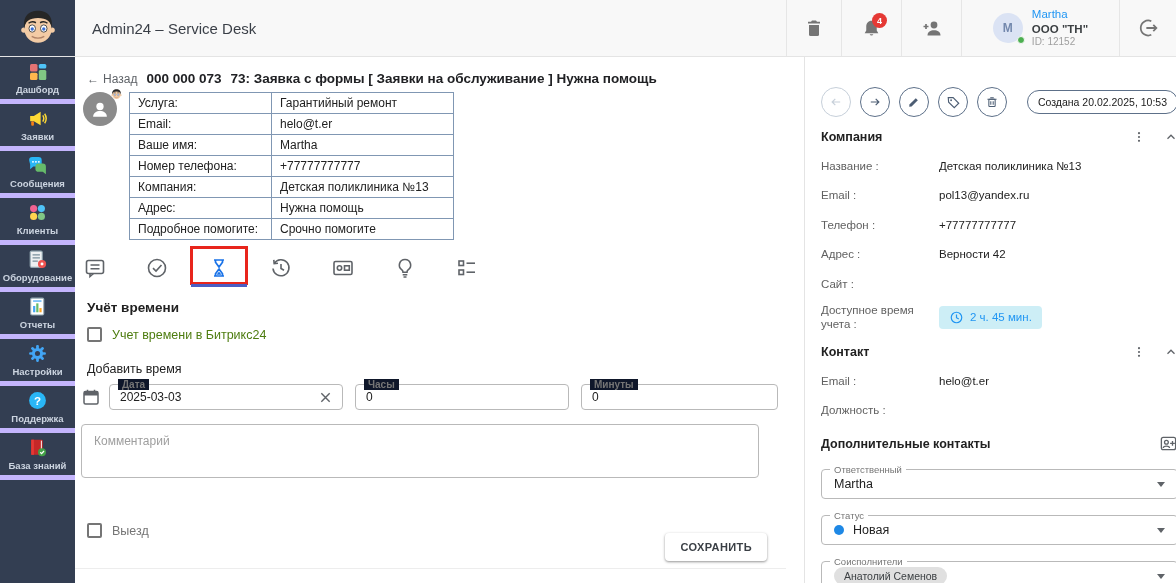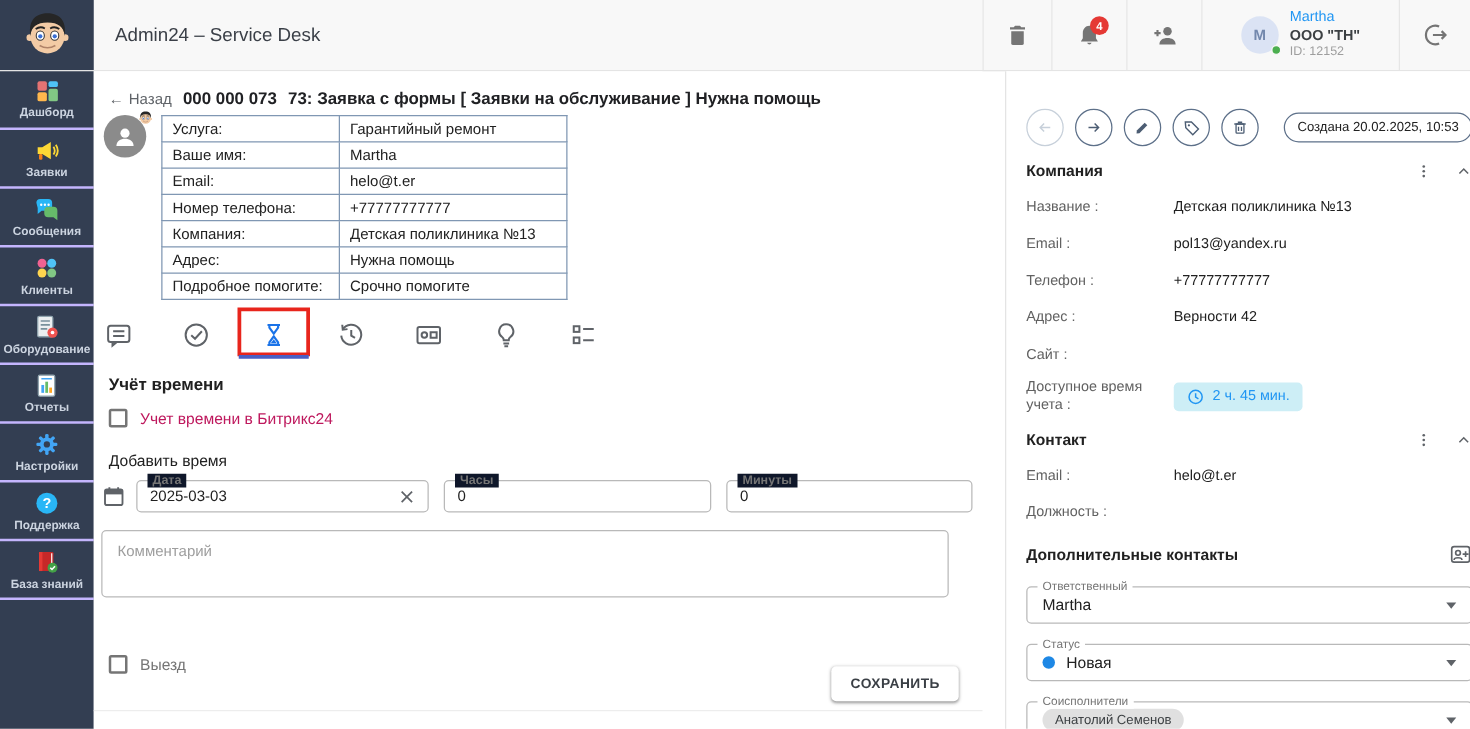--- a/index.html
+++ b/index.html
@@ -24,21 +24,21 @@
   .dot { position:absolute; right:-2px; bottom:-1px; width:8px; height:8px; border-radius:50%;
     background:#4caf50; border:1.5px solid #f8f8f8; }
   .user-txt { margin-left:9px; line-height:1.25; text-align:left; }
   .u-name { color:#2196f3; font-size:11.5px; }
   .u-co { color:#3c4043; font-size:11.5px; font-weight:700; }
   .u-id { color:#9e9e9e; font-size:10px; }
 
   
   .sidebar { position:absolute; left:0; top:57px; width:75px; height:526px; background:#333e52; }
   .side-item { height:47px; display:flex; flex-direction:column; align-items:center; justify-content:center;
-    gap:2px; border-bottom:2px solid #c4b5fd; cursor:pointer; }
+    gap:2px; border-bottom:5px solid #c4b5fd; cursor:pointer; }
   .side-item span { font-size:9.5px; font-weight:700; color:#ccd4e0; }
 
   
   .main { position:absolute; left:75px; top:57px; width:711px; height:526px; background:#fff; }
   .ticket-header { margin:14px 0 0 12px; display:flex; align-items:baseline; gap:9px; white-space:nowrap; }
   .back-link { color:#5f6368; font-size:12px; cursor:pointer; display:inline-flex; gap:4px; align-items:baseline; }
   .t-num,.t-title { font-size:13.5px; font-weight:700; color:#202124; }
   .req-row { margin:6px 0 0 8px; display:flex; }
   .req-avatar { width:34px; height:34px; border-radius:50%; background:#8b8b8b; position:relative; flex:0 0 auto;
     display:flex; align-items:center; justify-content:center; }
@@ -49,21 +49,21 @@
   .form-table td.val { min-width:182px; }
 
   .tabs-row { margin:16px 0 0 0; padding-left:8px; display:flex; gap:38px; }
   .tab { position:relative; width:24px; height:24px; cursor:pointer; }
   .tab.active::after { content:''; position:absolute; left:-16px; width:56px; bottom:-7px; height:3px; background:#4a5ec4; }
   .red-box { position:absolute; left:-17px; top:-10px; width:58px; height:39px; border:3px solid #e8251c; }
 
   .sec-heading { margin:20px 0 0 12px; font-size:13.5px; font-weight:700; color:#212121; }
   .cb-row { margin:12px 0 0 12px; display:flex; align-items:center; gap:10px; cursor:pointer; }
   .cb { width:15px; height:15px; border:2px solid #757575; border-radius:2px; background:#fff; flex:0 0 auto; }
-  .cb-label { font-size:12.5px; color:#be185d; }
+  .cb-label { font-size:12.5px; color:#4d7c0f; }
   .cb-label.dark { color:#757575; }
 
   .add-time-label { margin:20px 0 0 12px; font-size:12.5px; color:#212121; }
   .fields-row { margin:8px 8px 0 6px; display:flex; align-items:center; }
   .cal-btn { width:20px; margin-right:8px; cursor:pointer; flex:0 0 auto; }
   .mfield { position:relative; border:1px solid #b9b9b9; border-radius:4px; height:26px;
     display:flex; align-items:center; padding:0 10px; background:#fff; }
   .mfield .flabel { position:absolute; top:-6px; left:8px; background:#0f172a; padding:0 4px;
     font-size:10px; color:#757575;font-weight:bold; }
   .mfield input { border:none; outline:none; width:100%; font-size:12px; color:#212121;
@@ -288,26 +288,26 @@
           <use href="#face-g"></use>
         </svg>
     </div>
     <table class="form-table">
       <tbody>
         <tr>
             <td class="lbl">Услуга:</td>
             <td class="val">Гарантийный ремонт</td>
           </tr>
         <tr>
+            <td class="lbl">Email:</td>
+            <td class="val">helo@t.er</td>
+          </tr>
+        <tr>
             <td class="lbl">Ваше имя:</td>
             <td class="val">Martha</td>
-          </tr>
-        <tr>
-            <td class="lbl">Email:</td>
-            <td class="val">helo@t.er</td>
           </tr>
         <tr>
             <td class="lbl">Номер телефона:</td>
             <td class="val">+77777777777</td>
           </tr>
         <tr>
             <td class="lbl">Компания:</td>
             <td class="val">Детская поликлиника №13</td>
           </tr>
         <tr>

